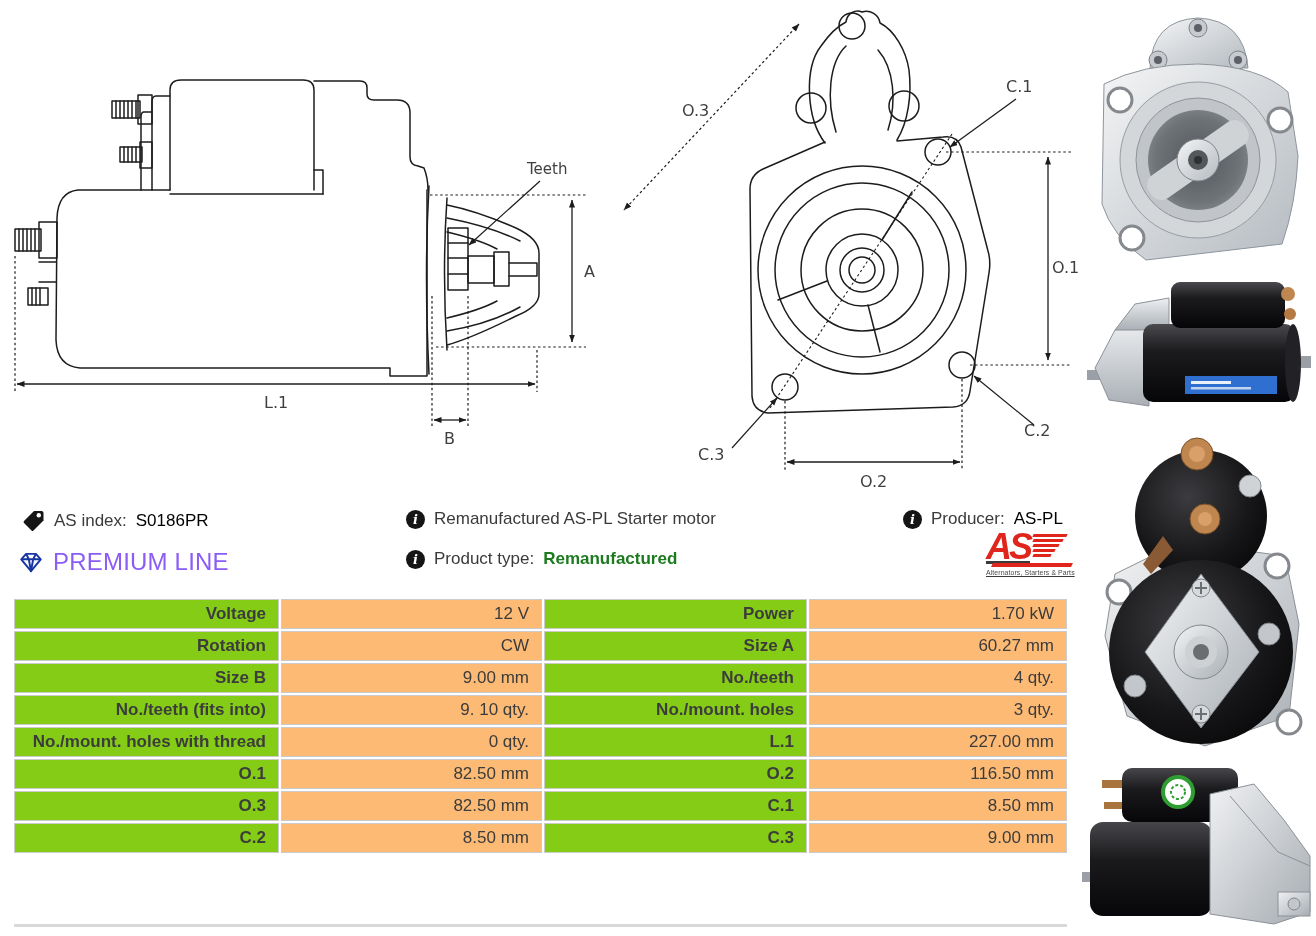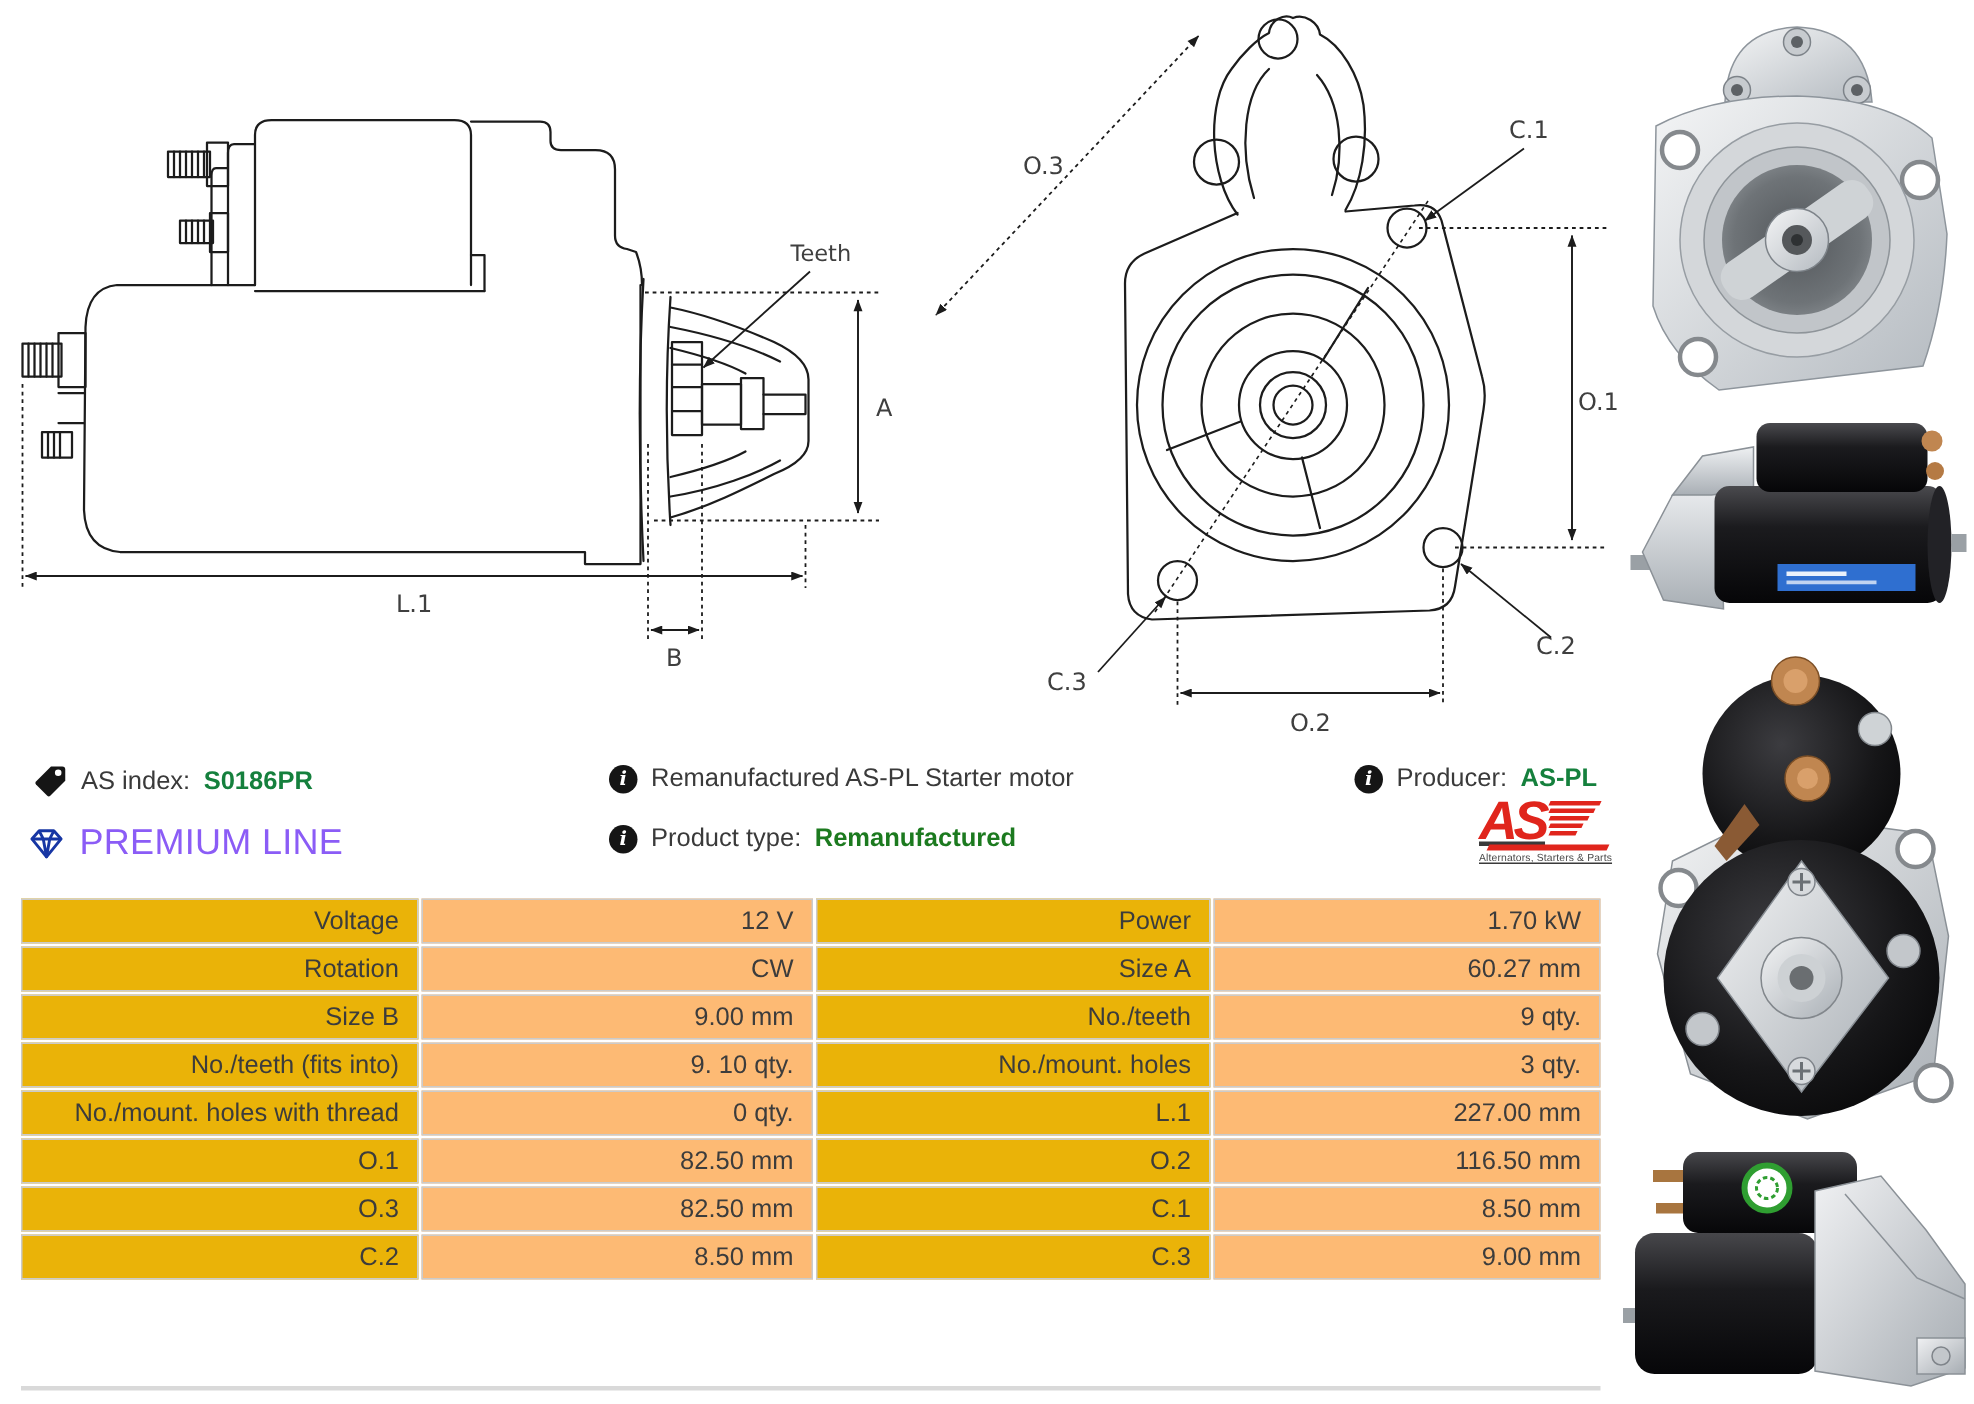--- a/index.html
+++ b/index.html
@@ -3,42 +3,42 @@
 <meta charset="utf-8">
 <style>
   html,body{margin:0;padding:0;background:#fff;}
   body{font-family:"Liberation Sans",sans-serif;color:#3a3a3a;}
   .page{position:relative;width:1316px;height:936px;background:#fff;overflow:hidden;}
   .abs{position:absolute;}
   svg text{font-family:"DejaVu Sans",sans-serif;fill:#3f3f3f;}
 
   
   .info-row{position:absolute;display:flex;align-items:center;gap:9px;font-size:17px;white-space:nowrap;}
-  .b{font-weight:bold;color:#15803d;text-align:center;}
+  .b{font-weight:normal;color:#000000;text-align:center;}
   .blue{color:#8b5cf6;font-weight:normal;font-size:24px;letter-spacing:.2px;}
   .green{color:#1c7a1f;font-weight:bold;text-align:center;}
   .info-ico{display:inline-flex;flex:0 0 auto;width:19px;height:19px;border-radius:50%;
     background:#151515;color:#fff;align-items:center;justify-content:center;
     font-weight:bold;font-size:13px;font-family:"DejaVu Serif",serif;font-style:italic;}
 
   
   .as-logo{position:absolute;left:986px;top:531px;width:86px;text-decoration:underline;}
   .logo-mark{display:flex;align-items:flex-start;}
   .logo-as{font-style:italic;font-weight:bold;font-size:36px;line-height:32px;color:#e0251c;letter-spacing:-3px;}
   .logo-stripes{margin-left:3px;margin-top:3px;}
   .logo-stripes div{height:3px;background:#e0251c;margin-bottom:2px;transform:skewX(-25deg);}
   .logo-bar{height:4px;background:#e0251c;margin:0 0 2px 6px;transform:skewX(-25deg);}
   .logo-tagline{font-size:6.9px;color:#4a4a4a;white-space:nowrap;letter-spacing:.1px;text-align:center;}
 
   
   .spec{position:absolute;left:14px;top:599px;width:1053px;display:grid;
     grid-template-columns:265px 261px 263px 258px;gap:2px;}
   .cell{border:1px solid #cbcbcb;display:flex;align-items:center;justify-content:flex-end;
     text-align:right;padding:4px 12px 4px 8px;font-size:17px;color:#3c3c3c;min-height:26px;box-sizing:border-box;}
-  .lbl{background:#eab308;}
+  .lbl{background:#84cc16;font-weight:bold;}
   .val{background:#fdba74;}
   .spec-bottom{position:absolute;left:14px;top:924px;width:1053px;height:3px;background:#d9d9d9;}
 
   .photo{position:absolute;}
 </style>
 </head>
 <body>
 
 <div class="page">
 
@@ -367,21 +367,21 @@
     <div class="cell val">1.70 kW</div>
 
     <div class="cell lbl">Rotation</div>
     <div class="cell val">CW</div>
     <div class="cell lbl">Size A</div>
     <div class="cell val">60.27 mm</div>
 
     <div class="cell lbl">Size B</div>
     <div class="cell val">9.00 mm</div>
     <div class="cell lbl">No./teeth</div>
-    <div class="cell val">9 qty.</div>
+    <div class="cell val">4 qty.</div>
 
     <div class="cell lbl">No./teeth (fits into)</div>
     <div class="cell val">9. 10 qty.</div>
     <div class="cell lbl">No./mount. holes</div>
     <div class="cell val">3 qty.</div>
 
     <div class="cell lbl">No./mount. holes with thread</div>
     <div class="cell val">0 qty.</div>
     <div class="cell lbl">L.1</div>
     <div class="cell val">227.00 mm</div>

